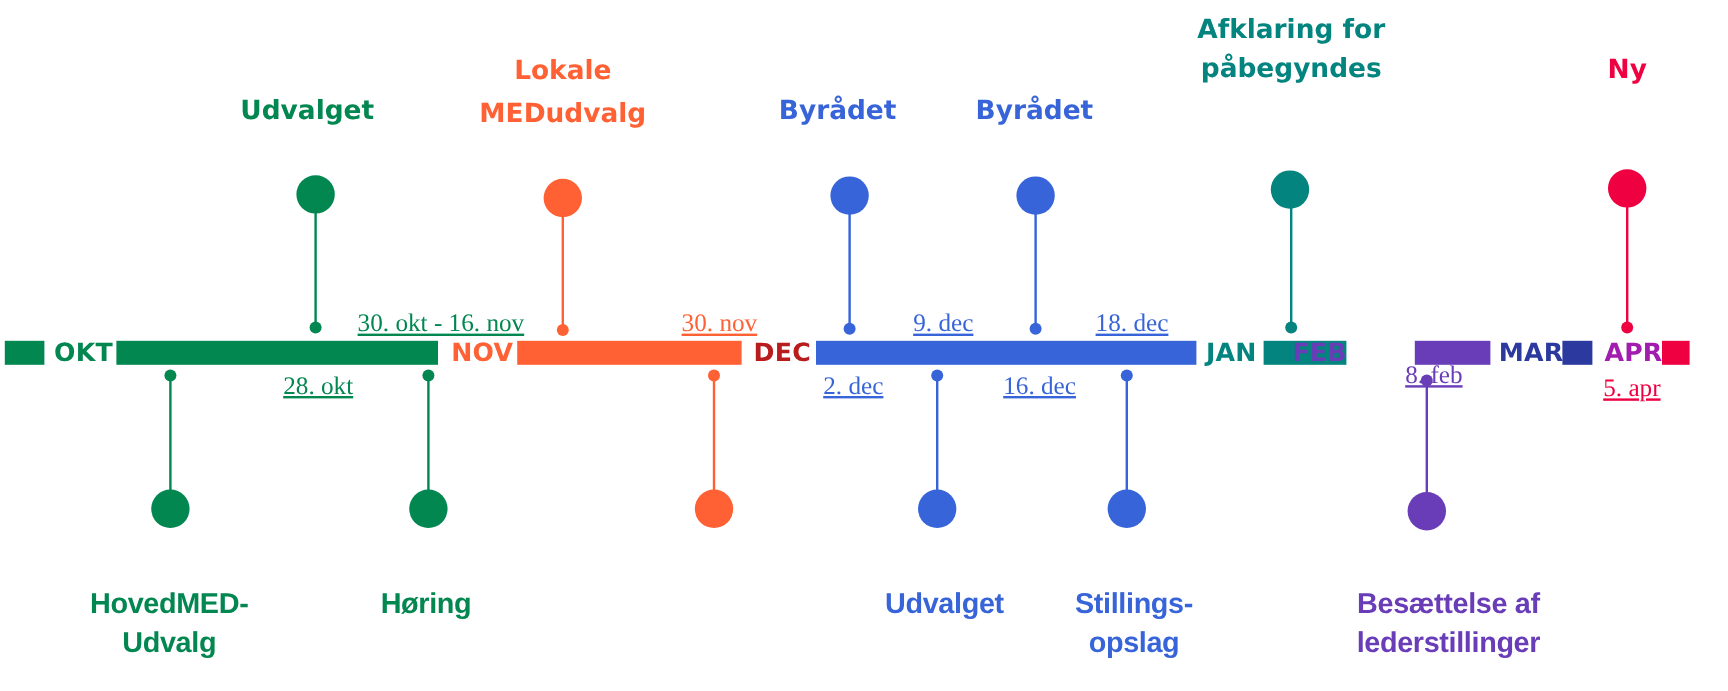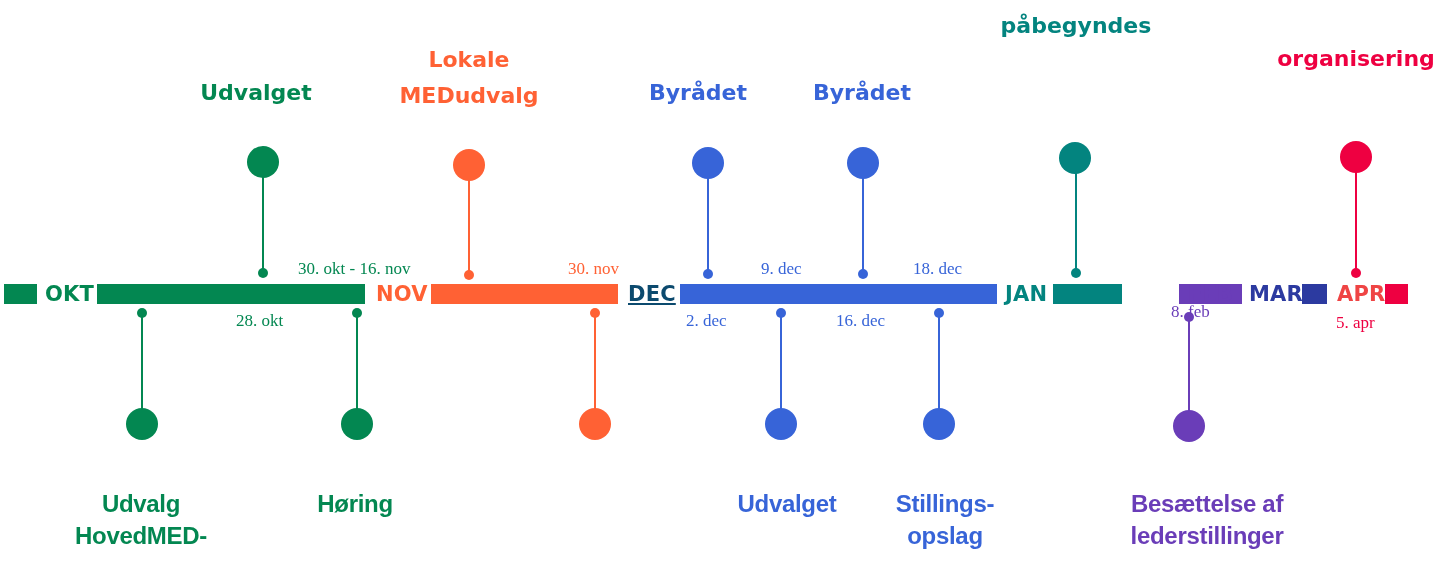--- a/index.html
+++ b/index.html
@@ -1,20 +1,20 @@
 <!DOCTYPE html>
 <html><head>
 <meta charset="utf-8">
 <style>
   html,body{margin:0;padding:0;background:#ffffff;}
   body{width:1440px;height:576px;position:relative;overflow:hidden;font-family:"DejaVu Sans","Liberation Sans",sans-serif;}
   .abs{position:absolute;}
   .bar{position:absolute;height:20px;top:284px;}
   .month{position:absolute;top:283px;font-weight:bold;font-size:21px;line-height:22px;letter-spacing:0.2px;}
-  .date{position:absolute;font-family:"Liberation Serif","DejaVu Serif",serif;font-size:17px;line-height:20px;white-space:nowrap;}
+  .date{position:absolute;font-family:"Liberation Serif","DejaVu Serif",serif;font-size:21px;line-height:20px;white-space:nowrap;text-decoration:underline;}
   .stem{position:absolute;width:1.5px;}
   .dot{position:absolute;width:10px;height:10px;border-radius:50%;}
   .big{position:absolute;width:32px;height:32px;border-radius:50%;}
   .title{position:absolute;font-weight:bold;font-size:22px;line-height:30px;text-align:center;white-space:nowrap;transform:translateX(-50%);}
   .ctitle{position:absolute;font-family:"Liberation Sans","DejaVu Sans",sans-serif;font-weight:bold;font-size:24px;line-height:32px;text-align:center;white-space:nowrap;transform:translateX(-50%);letter-spacing:-0.3px;}
 </style>
 </head>
 <body>
 
 <div class="abs" style="left:0;top:0;width:1440px;height:576px;">
@@ -23,25 +23,25 @@
   <div class="bar" style="left:97px;width:268px;background:#038751;"></div>
   <div class="bar" style="left:431px;width:187px;background:#FF6134;"></div>
   <div class="bar" style="left:680px;width:317px;background:#3764D8;"></div>
   <div class="bar" style="left:1053px;width:69px;background:#03847F;"></div>
   <div class="bar" style="left:1179px;width:63px;background:#6A3DB8;"></div>
   <div class="bar" style="left:1302px;width:25px;background:#2C3AA0;"></div>
   <div class="bar" style="left:1385px;width:23px;background:#EE0041;"></div>
 
   <div class="month" style="left:45px;color:#038751;">OKT</div>
   <div class="month" style="left:376px;color:#FF6134;">NOV</div>
-  <div class="month" style="left:628px;color:#0c4a6e;text-decoration:underline;">DEC</div>
+  <div class="month" style="left:628px;color:#b91c1c;">DEC</div>
   <div class="month" style="left:1005px;color:#03847F;">JAN</div>
-  <div class="month" style="left:1188px;color:#6A3DB8;text-align:center;">FEB</div>
+  <div class="month" style="left:1077px;color:#6A3DB8;text-align:center;">FEB</div>
   <div class="month" style="left:1249px;color:#2C3AA0;">MAR</div>
-  <div class="month" style="left:1337px;color:#ef4444;">APR</div>
+  <div class="month" style="left:1337px;color:#a21caf;">APR</div>
 
   <div class="date" style="left:298px;top:259px;color:#038751;">30. okt - 16. nov</div>
   <div class="date" style="left:236px;top:311px;color:#038751;">28. okt</div>
   <div class="date" style="left:568px;top:259px;color:#FF6134;text-align:right;">30. nov</div>
   <div class="date" style="left:761px;top:259px;color:#3764D8;">9. dec</div>
   <div class="date" style="left:913px;top:259px;color:#3764D8;">18. dec</div>
   <div class="date" style="left:686px;top:311px;color:#3764D8;">2. dec</div>
   <div class="date" style="left:836px;top:311px;color:#3764D8;">16. dec</div>
   <div class="date" style="left:1171px;top:259px;color:#6A3DB8;margin-top:43px;">8. feb</div>
   <div class="date" style="left:1336px;top:313px;color:#EE0041;">5. apr</div>
@@ -66,36 +66,37 @@
 
   <div class="big" style="left:847px;top:147px;background:#3764D8;"></div>
   <div class="stem" style="left:862px;top:170px;height:102px;background:#3764D8;"></div>
   <div class="dot" style="left:858px;top:269px;background:#3764D8;"></div>
   <div class="title" style="left:862px;top:78px;color:#3764D8;">Byrådet</div>
 
   <div class="big" style="left:1059px;top:142px;background:#03847F;"></div>
   <div class="stem" style="left:1075px;top:166px;height:104px;background:#03847F;"></div>
   <div class="dot" style="left:1071px;top:268px;background:#03847F;"></div>
   <div class="title" style="left:1076px;top:10px;color:#03847F;line-height:32px;">
+    <div>Afklaring for</div>
     <div>påbegyndes</div>
   </div>
 
   <div class="big" style="left:1340px;top:141px;background:#EE0041;"></div>
   <div class="stem" style="left:1355px;top:164px;height:106px;background:#EE0041;"></div>
   <div class="dot" style="left:1351px;top:268px;background:#EE0041;"></div>
   <div class="title" style="left:1356px;top:42px;color:#EE0041;line-height:34px;">
-    <div>organisering</div>
+    <div>Ny</div>
   </div>
 
   <div class="dot" style="left:137px;top:308px;background:#038751;"></div>
   <div class="stem" style="left:141px;top:314px;height:100px;background:#038751;"></div>
   <div class="big" style="left:126px;top:408px;background:#038751;"></div>
   <div class="ctitle" style="left:141px;top:488px;color:#038751;">
+    <div>HovedMED-</div>
     <div>Udvalg</div>
-    <div>HovedMED-</div>
   </div>
 
   <div class="dot" style="left:352px;top:308px;background:#038751;"></div>
   <div class="stem" style="left:356px;top:314px;height:100px;background:#038751;"></div>
   <div class="big" style="left:341px;top:408px;background:#038751;"></div>
   <div class="ctitle" style="left:355px;top:488px;color:#038751;">Høring</div>
 
   <div class="dot" style="left:590px;top:308px;background:#FF6134;"></div>
   <div class="stem" style="left:594px;top:314px;height:100px;background:#FF6134;"></div>
   <div class="big" style="left:579px;top:408px;background:#FF6134;"></div>

